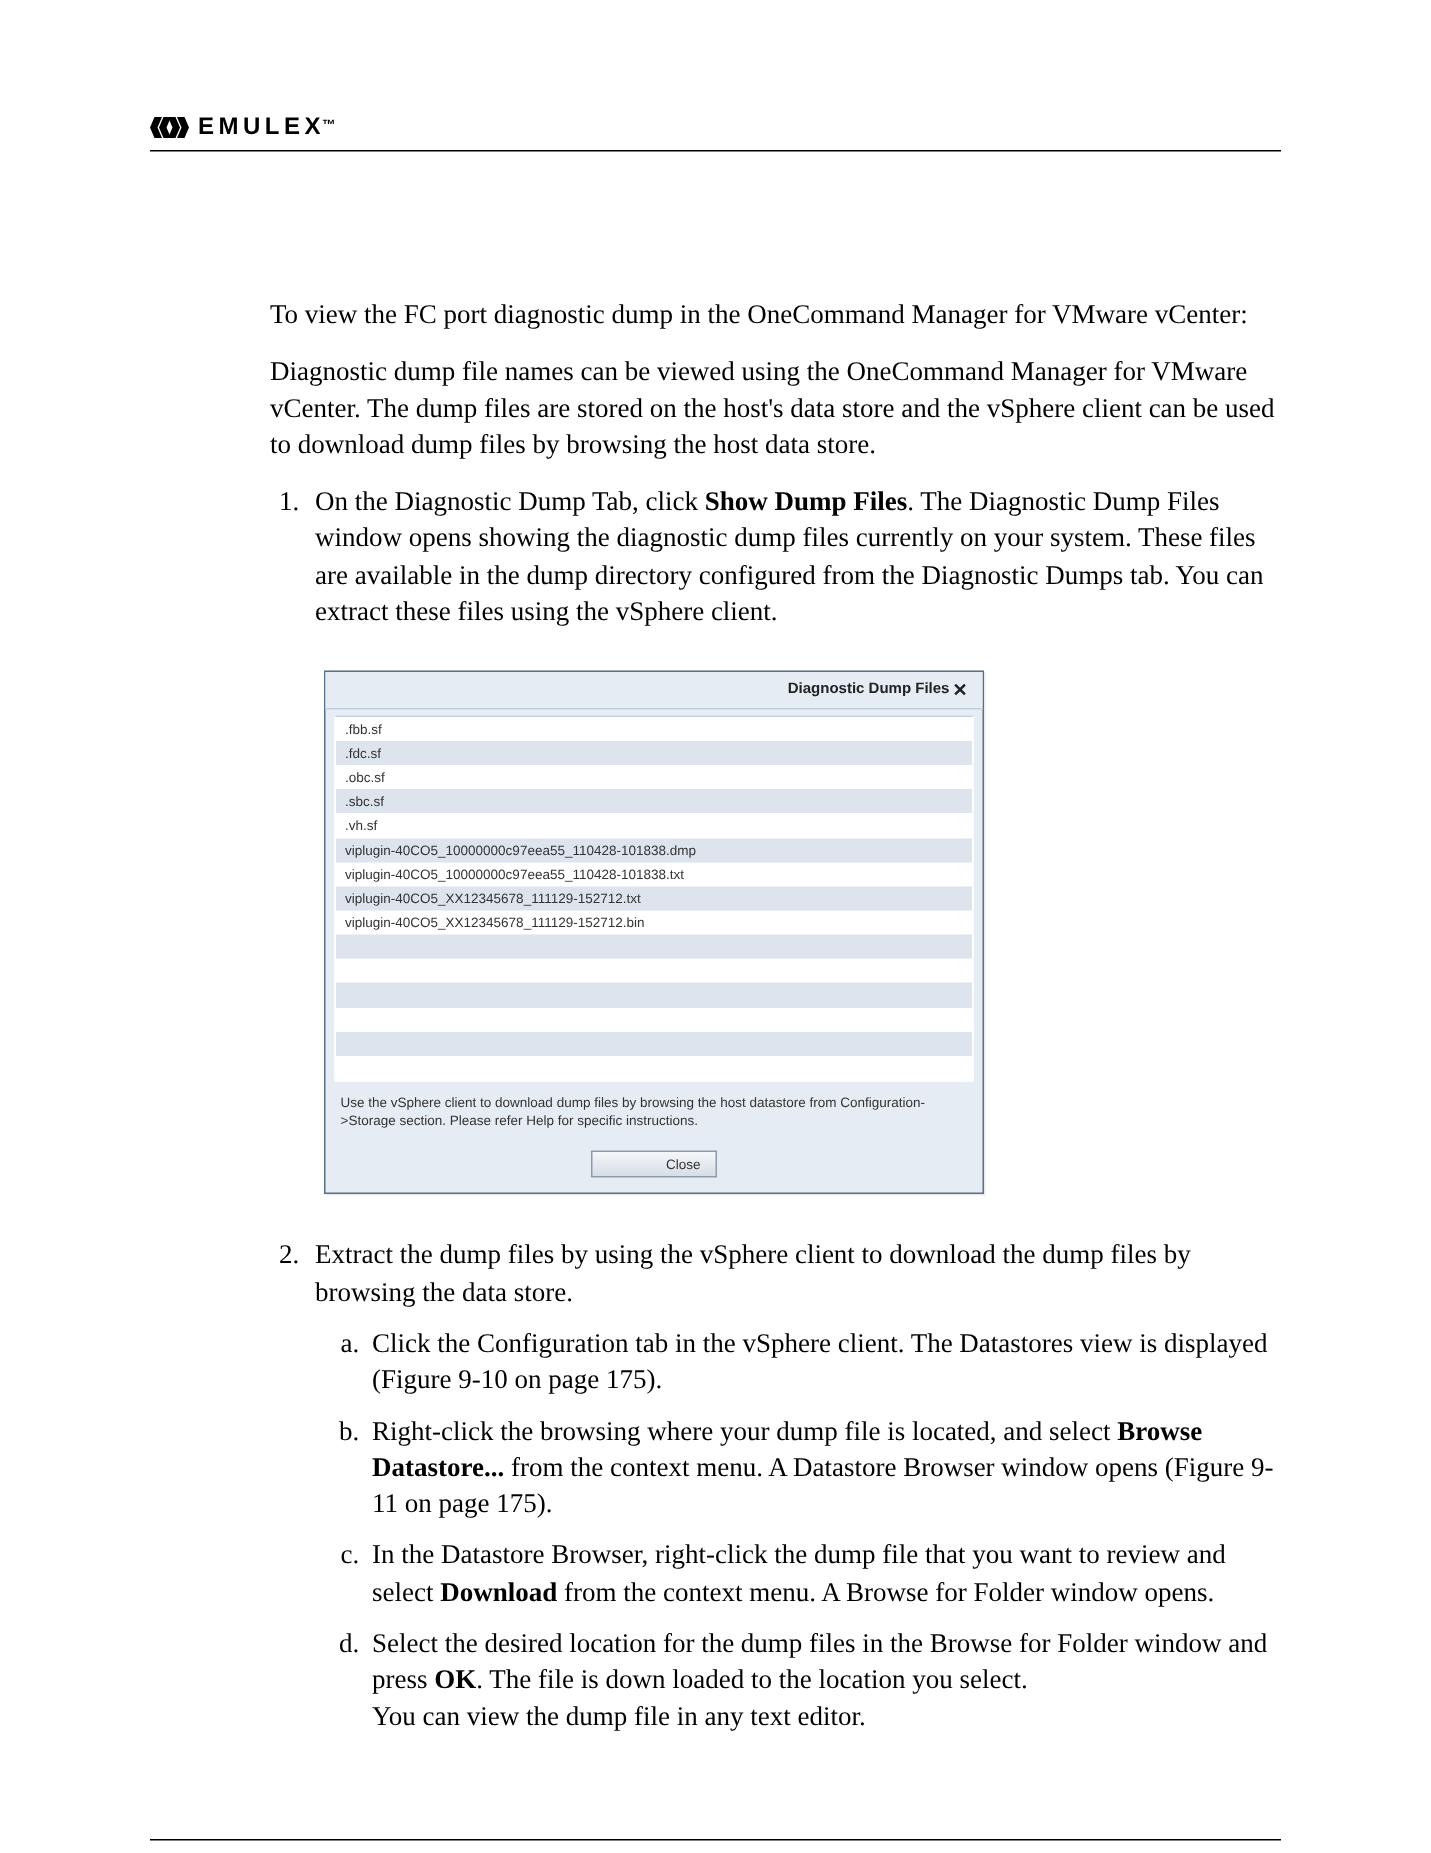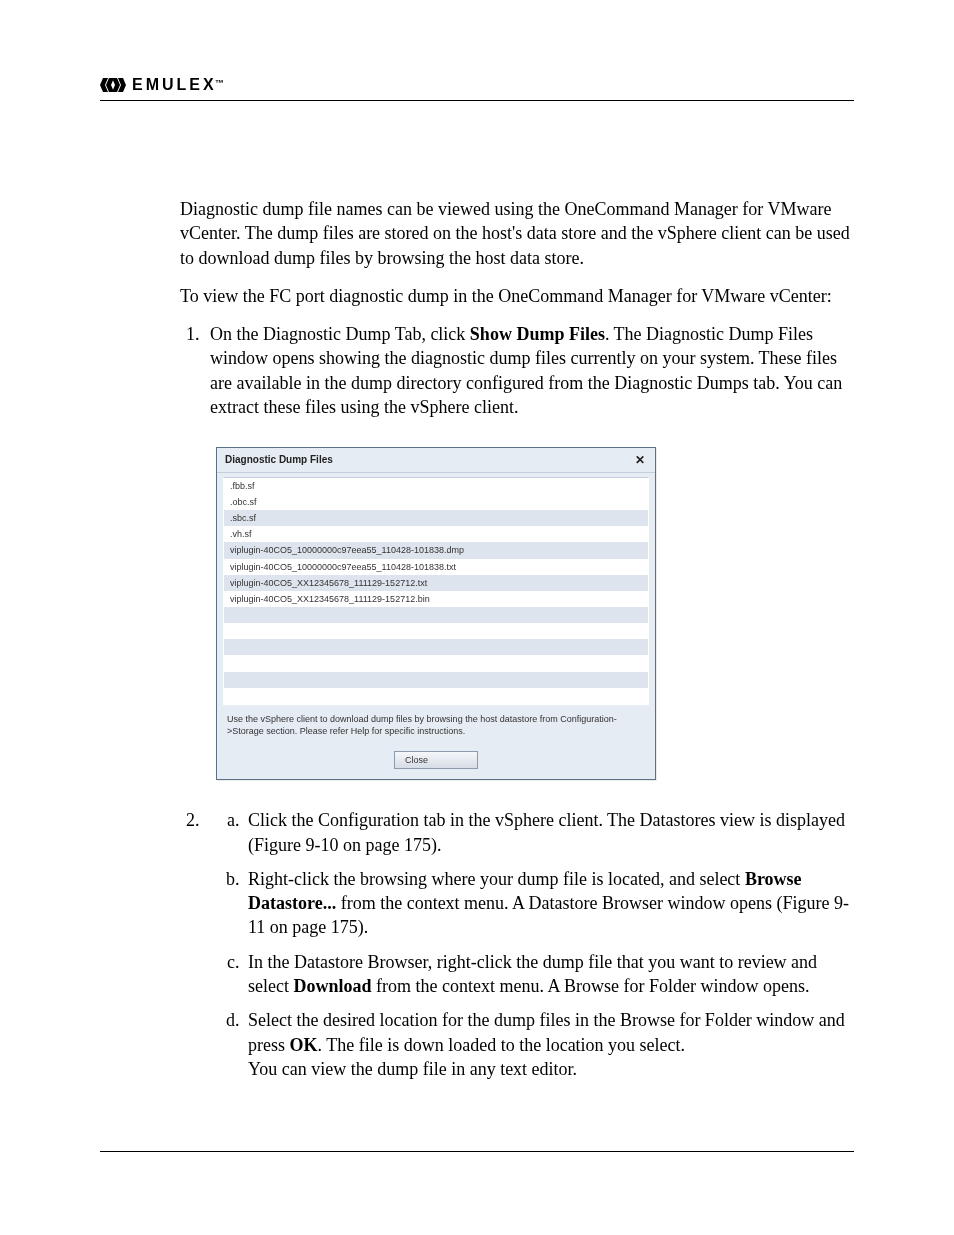--- a/index.html
+++ b/index.html
@@ -81,21 +81,21 @@
     width: 438px;
     border: 1px solid #5b6f86;
     background: #e6ecf3;
     font-family: Arial, Helvetica, sans-serif;
     font-size: 9px;
     color: #333;
     box-shadow: 1px 1px 0 rgba(0,0,0,0.08);
   }
   .dialog-title {
     display: flex;
-    justify-content: space-between;
+    justify-content: flex-end;
     align-items: center;
     padding: 5px 8px;
     font-weight: 700;
     font-size: 10px;
     color: #222;
     background: #e6ecf3;
     border-bottom: 1px solid #c5cfdb;
   }
   .dialog-close {
     font-weight: 700;
@@ -126,21 +126,21 @@
     display: flex;
     justify-content: center;
     padding: 6px 0 10px 0;
   }
   .dialog-btn {
     min-width: 62px;
     padding: 2px 10px;
     border: 1px solid #8d9aab;
     background: linear-gradient(#f5f7fa, #d7dde6);
     font-size: 9px;
-    text-align: left;
+    text-align: right;
     cursor: pointer;
   }
   .bottom-rule {
     border-top: 1px solid #000;
     margin: 70px 0 0 0;
   }
 </style>
 </head>
 <body>
 
@@ -156,35 +156,36 @@
           <path d="M17 2 L12 2 L15 9 L12 16 L17 16 L20 9 Z"></path>
         </g>
       </svg>
     </span>
     <span class="logo-text">EMULEX</span>
     <span class="logo-trademark">™</span>
   </div>
 
   <div class="body-text">
 
+    <p>To view the FC port diagnostic dump in the OneCommand Manager for VMware vCenter:</p>
     <p>Diagnostic dump file names can be viewed using the OneCommand Manager for VMware vCenter. The dump files are stored on the host's data store and the vSphere client can be used to download dump files by browsing the host data store.</p>
-    <p>To view the FC port diagnostic dump in the OneCommand Manager for VMware vCenter:</p>
 
     <ol class="main-list">
       <li>
         <span>On the Diagnostic Dump Tab, click </span><strong>Show Dump Files</strong><span>. The Diagnostic Dump Files window opens showing the diagnostic dump files currently on your system. These files are available in the dump directory configured from the Diagnostic Dumps tab. You can extract these files using the vSphere client.</span>
 
         <div class="dialog-wrap">
           <div class="dialog">
             <div class="dialog-title">
               <span>Diagnostic Dump Files</span>
               <span class="dialog-close">✕</span>
             </div>
             <div class="dialog-list" id="dialog-file-list">
                 <div class="dialog-row">.fbb.sf</div>
+                <div class="dialog-row stripe">.fdc.sf</div>
                 <div class="dialog-row">.obc.sf</div>
                 <div class="dialog-row stripe">.sbc.sf</div>
                 <div class="dialog-row">.vh.sf</div>
                 <div class="dialog-row stripe">viplugin-40CO5_10000000c97eea55_110428-101838.dmp</div>
                 <div class="dialog-row">viplugin-40CO5_10000000c97eea55_110428-101838.txt</div>
                 <div class="dialog-row stripe">viplugin-40CO5_XX12345678_111129-152712.txt</div>
                 <div class="dialog-row">viplugin-40CO5_XX12345678_111129-152712.bin</div>
                 <div class="dialog-row stripe">&nbsp;</div>
                 <div class="dialog-row">&nbsp;</div>
                 <div class="dialog-row stripe">&nbsp;</div>
@@ -194,20 +195,21 @@
               </div>
             <div class="dialog-hint">Use the vSphere client to download dump files by browsing the host datastore from Configuration-&gt;Storage section. Please refer Help for specific instructions.</div>
             <div class="dialog-footer">
               <div class="dialog-btn">Close</div>
             </div>
           </div>
         </div>
       </li>
 
       <li>
+        <span>Extract the dump files by using the vSphere client to download the dump files by browsing the data store.</span>
         <ol class="sub-list">
           <li>
             <span>Click the Configuration tab in the vSphere client. The Datastores view is displayed (Figure 9-10 on page 175).</span>
           </li>
           <li>
             <span>Right-click the browsing where your dump file is located, and select </span><strong>Browse Datastore...</strong><span> from the context menu. A Datastore Browser window opens (Figure 9-11 on page 175).</span>
           </li>
           <li>
             <span>In the Datastore Browser, right-click the dump file that you want to review and select </span><strong>Download</strong><span> from the context menu. A Browse for Folder window opens.</span>
           </li>

